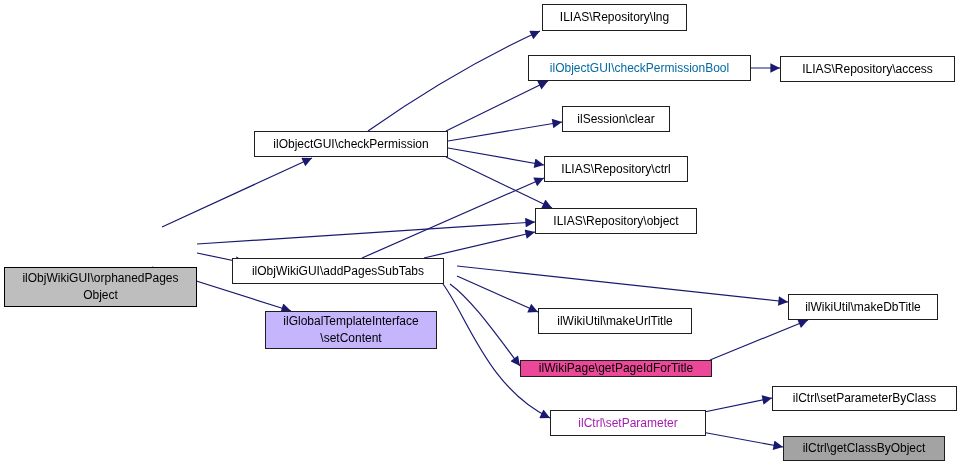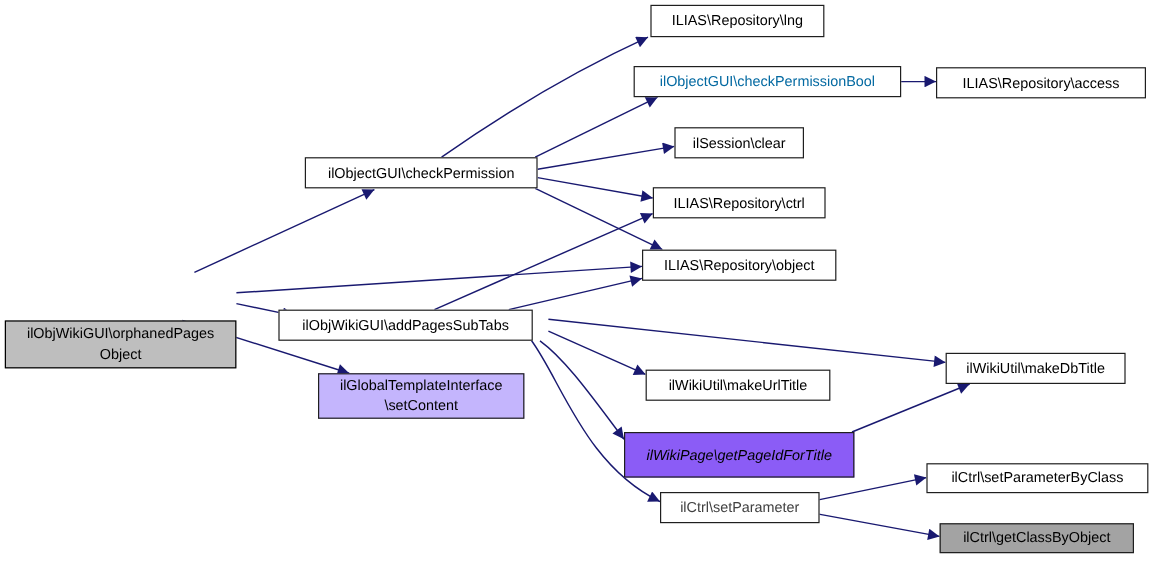--- a/index.html
+++ b/index.html
@@ -93,24 +93,24 @@
       <div class="node" style="left: 265px; top: 311px; width: 172px; height: 38px; background: #c4b5fd; border: 1.7px solid rgb(31, 31, 31); color: rgb(0, 0, 0);">
         <span>ilGlobalTemplateInterface</span>
         <span>\setContent</span>
       </div>
       <div class="node" style="left: 538px; top: 308px; width: 154px; height: 26px; background: rgb(255, 255, 255); border: 1.7px solid rgb(31, 31, 31); color: rgb(0, 0, 0);">
         <span>ilWikiUtil\makeUrlTitle</span>
       </div>
       <div class="node" style="left: 788px; top: 294px; width: 150px; height: 26px; background: rgb(255, 255, 255); border: 1.7px solid rgb(31, 31, 31); color: rgb(0, 0, 0);">
         <span>ilWikiUtil\makeDbTitle</span>
       </div>
-      <div class="node" style="left: 520px; top: 360px; width: 192px; height: 38px; background: #8b5cf6; border: 1.7px solid rgb(31, 31, 31); color: rgb(0, 0, 0); font-style: italic;">
+      <div class="node" style="left: 520px; top: 360px; width: 192px; height: 17px; background: #ec4899; border: 1.7px solid rgb(31, 31, 31); color: rgb(0, 0, 0);">
         <span>ilWikiPage\getPageIdForTitle</span>
       </div>
-      <div class="node" style="left: 550px; top: 410px; width: 133px; height: 26px; background: rgb(255, 255, 255); border: 1.7px solid rgb(31, 31, 31); color: #404040;">
+      <div class="node" style="left: 550px; top: 410px; width: 156px; height: 26px; background: rgb(255, 255, 255); border: 1.7px solid rgb(31, 31, 31); color: #a21caf;">
         <span>ilCtrl\setParameter</span>
       </div>
       <div class="node" style="left: 772px; top: 386px; width: 185px; height: 25px; background: rgb(255, 255, 255); border: 1.7px solid rgb(31, 31, 31); color: rgb(0, 0, 0);">
         <span>ilCtrl\setParameterByClass</span>
       </div>
       <div class="node" style="left: 783px; top: 436px; width: 162px; height: 25px; background: #a3a3a3; border: 1.7px solid rgb(31, 31, 31); color: rgb(0, 0, 0);">
         <span>ilCtrl\getClassByObject</span>
       </div>
     </div>
 </div>

